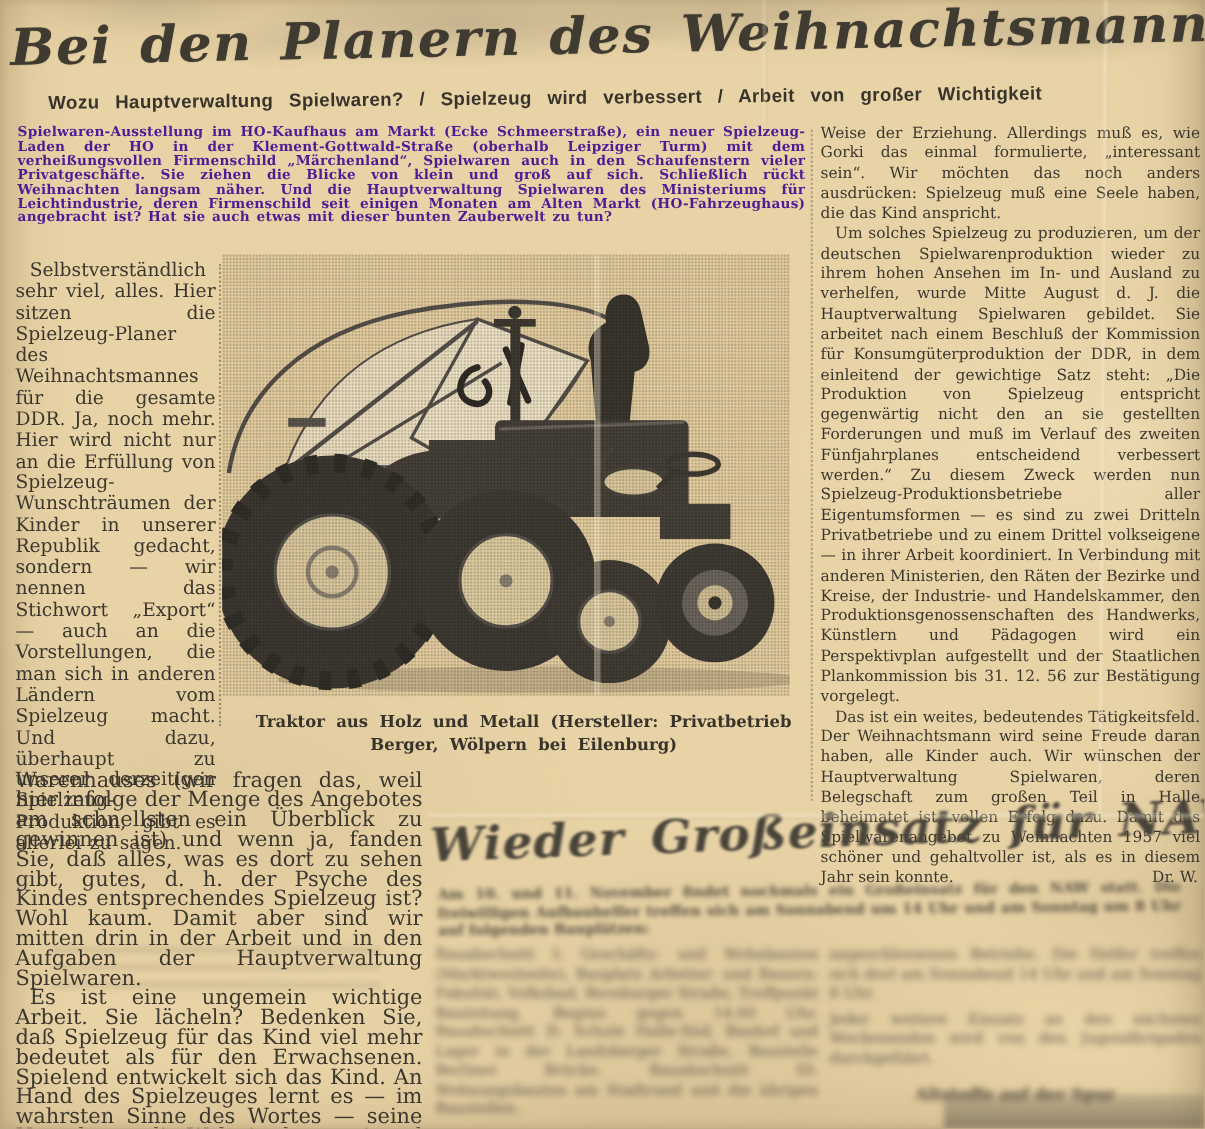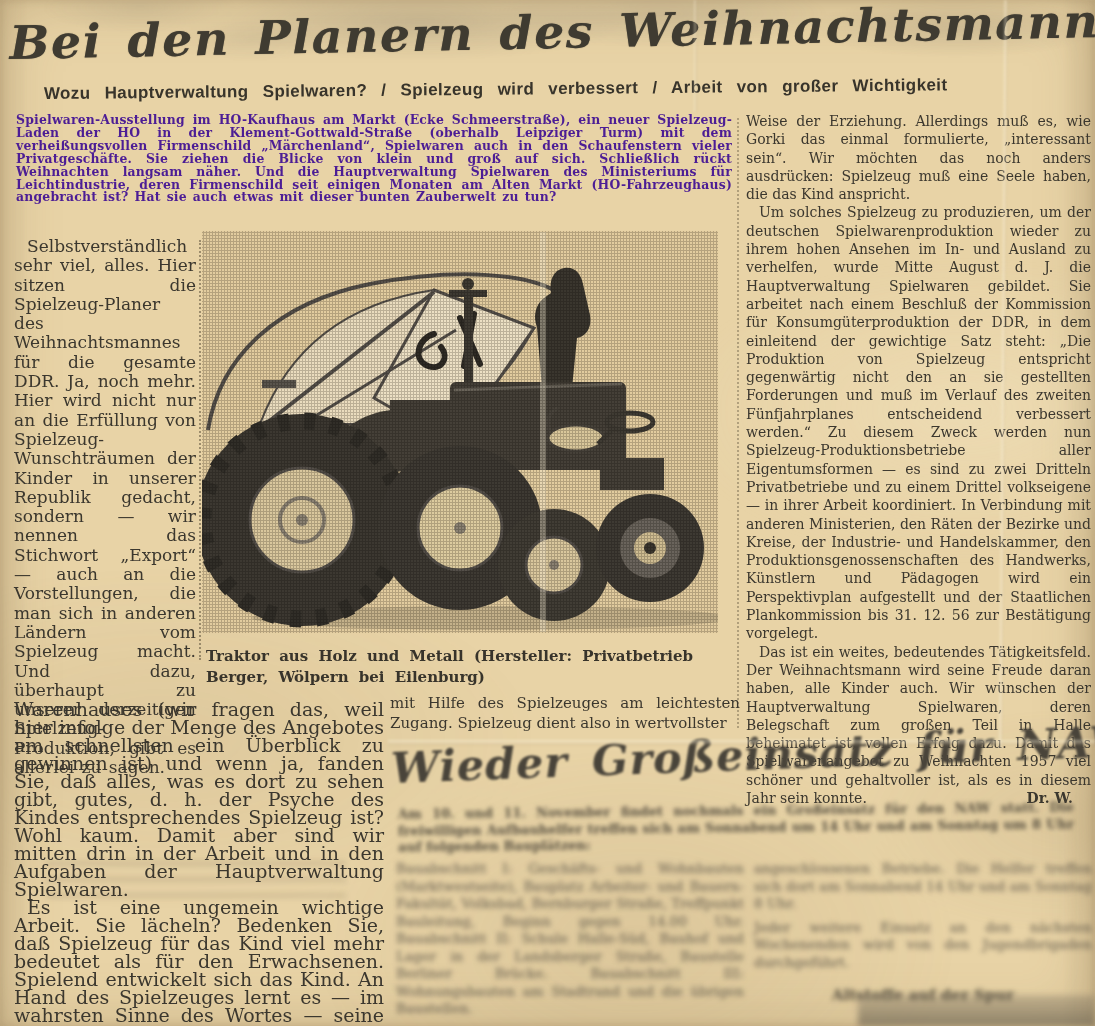--- a/index.html
+++ b/index.html
@@ -59,34 +59,34 @@
     font-weight:bold;font-size:12.4px;line-height:12.9px;text-align:justify;
     letter-spacing:.2px;word-spacing:1.5px;color:#4c1d95;
   }
   .col{position:absolute;text-align:justify;color:#3b372e;}
   .col p{margin:0;text-indent:13px;}
   .col p.cont{text-indent:0;}
   .col-narrow{left:14px;top:237px;width:182px;font-size:17px;line-height:19.3px;word-spacing:2px;}
   .col-wide{left:14px;top:700px;width:370px;font-size:19px;line-height:18px;}
   .col-center-stub{left:390px;top:694px;width:350px;font-size:15px;line-height:19.5px;}
   .col-right{left:746px;top:112px;width:345px;font-size:14px;line-height:18.3px;}
-  .signature{float:right;margin-right:18px;font-weight:bold;}
+  .signature{float:right;margin-right:2px;}
 
   .rule-v{position:absolute;border-left:2px dotted rgba(92,82,60,.55);pointer-events:none;}
   .rule-1{left:199px;top:240px;height:420px;}
   .rule-2{left:737px;top:118px;height:610px;border-left-color:rgba(92,82,60,.4);}
 
   
   .photo{position:absolute;left:202px;top:231px;width:516px;height:402px;background:#e2cc9f;}
   .photo svg{display:block;width:100%;height:100%;}
   .photo .halftone{position:absolute;inset:0;pointer-events:none;
     background-image:radial-gradient(rgba(60,54,44,.26) 1px, transparent 1.25px);
     background-size:3px 3px;mix-blend-mode:multiply;}
   .caption{
-    position:absolute;left:206px;top:646px;width:512px;text-align:left;
+    position:absolute;left:220px;top:646px;width:512px;text-align:center;
     font-weight:bold;font-size:15px;line-height:21px;word-spacing:5px;color:#38342b;
   }
 
   
   .naw-headline{
     position:absolute;left:392px;top:744px;width:703px;white-space:nowrap;
     font-family:"DejaVu Serif",serif;font-style:italic;font-weight:bold;
     font-size:42px;letter-spacing:1px;word-spacing:8px;color:#49443a;
     transform:rotate(-2.1deg) scaleX(1.02);transform-origin:left bottom;
     filter:blur(1.2px);
@@ -197,23 +197,20 @@
         <circle cx="448" cy="316" r="6" fill="#3a362e"></circle>
       </g>
 
       <rect x="338" y="0" width="6" height="400" fill="rgba(246,236,210,.4)"></rect>
     </svg>
     <div class="halftone"></div>
   </div>
 
   <div class="caption">Traktor aus Holz und Metall (Hersteller: Privatbetrieb Berger, Wölpern bei Eilenburg)</div>
 
-  <div class="col col-center-stub">
-    <p class="cont">mit Hilfe des Spielzeuges am leichtesten Zugang. Spielzeug dient also in wertvollster</p>
-  </div>
 
   <div class="col col-wide">
     <p class="cont">Warenhauses (wir fragen das, weil hier infolge der Menge des Angebotes am schnellsten ein Überblick zu gewinnen ist) und wenn ja, fanden Sie, daß alles, was es dort zu sehen gibt, gutes, d. h. der Psyche des Kindes entsprechendes Spielzeug ist? Wohl kaum. Damit aber sind wir mitten drin in der Arbeit und in den Aufgaben der Hauptverwaltung Spielwaren.</p>
     <p>Es ist eine ungemein wichtige Arbeit. Sie lächeln? Bedenken Sie, daß Spielzeug für das Kind viel mehr bedeutet als für den Erwachsenen. Spielend entwickelt sich das Kind. An Hand des Spielzeuges lernt es — im wahrsten Sinne des Wortes — seine Umgebung, die Welt, in der es einmal leben soll, „begreifen“. Die Heimat, ihre Tiere und Menschen sowie deren Arbeit, Menschen und Tiere anderer Länder — zu all dem finden Kinder</p>
   </div>
 
   <div class="col col-right">
     <p class="cont">Weise der Erziehung. Allerdings muß es, wie Gorki das einmal formulierte, „interessant sein“. Wir möchten das noch anders ausdrücken: Spielzeug muß eine Seele haben, die das Kind anspricht.</p>
     <p>Um solches Spielzeug zu produzieren, um der deutschen Spielwarenproduktion wieder zu ihrem hohen Ansehen im In- und Ausland zu verhelfen, wurde Mitte August d. J. die Hauptverwaltung Spielwaren gebildet. Sie arbeitet nach einem Beschluß der Kommission für Konsumgüterproduktion der DDR, in dem einleitend der gewichtige Satz steht: „Die Produktion von Spielzeug entspricht gegenwärtig nicht den an sie gestellten Forderungen und muß im Verlauf des zweiten Fünfjahrplanes entscheidend verbessert werden.“ Zu diesem Zweck werden nun Spielzeug-Produktionsbetriebe aller Eigentumsformen — es sind zu zwei Dritteln Privatbetriebe und zu einem Drittel volkseigene — in ihrer Arbeit koordiniert. In Verbindung mit anderen Ministerien, den Räten der Bezirke und Kreise, der Industrie- und Handelskammer, den Produktionsgenossenschaften des Handwerks, Künstlern und Pädagogen wird ein Perspektivplan aufgestellt und der Staatlichen Plankommission bis 31. 12. 56 zur Bestätigung vorgelegt.</p>
     <p><span>Das ist ein weites, bedeutendes Tätigkeitsfeld. Der Weihnachtsmann wird seine Freude daran haben, alle Kinder auch. Wir wünschen der Hauptverwaltung Spielwaren, deren Belegschaft zum großen Teil in Halle beheimatet ist, vollen Erfolg dazu. Damit das Spielwarenangebot zu Weihnachten 1957 viel schöner und gehaltvoller ist, als es in diesem Jahr sein konnte.</span><span class="signature">Dr. W.</span></p>

